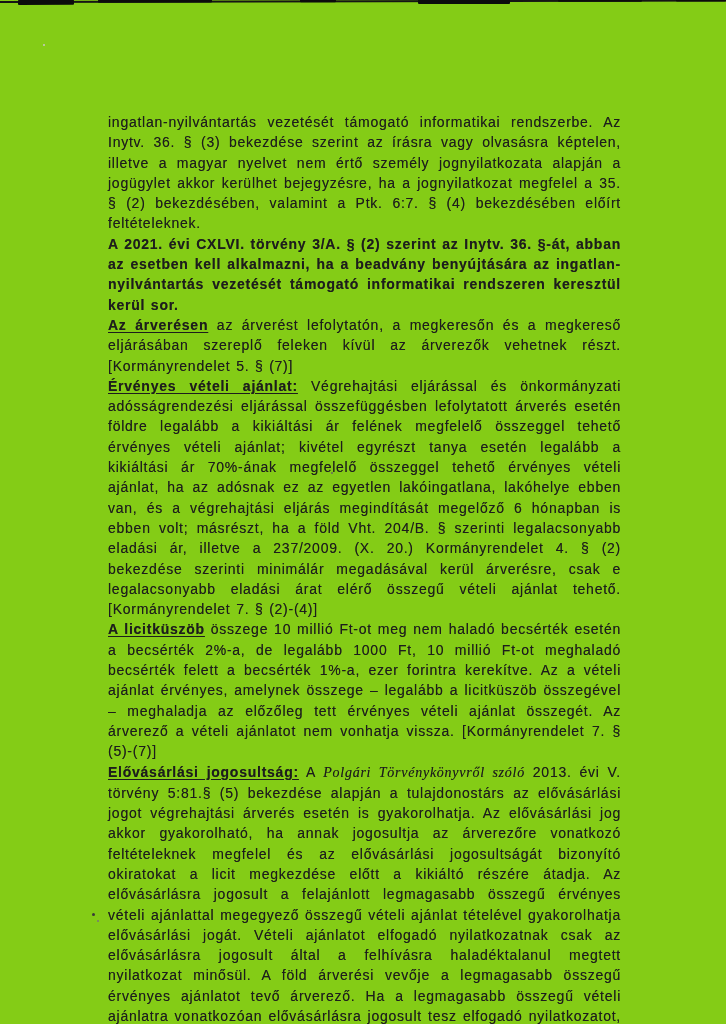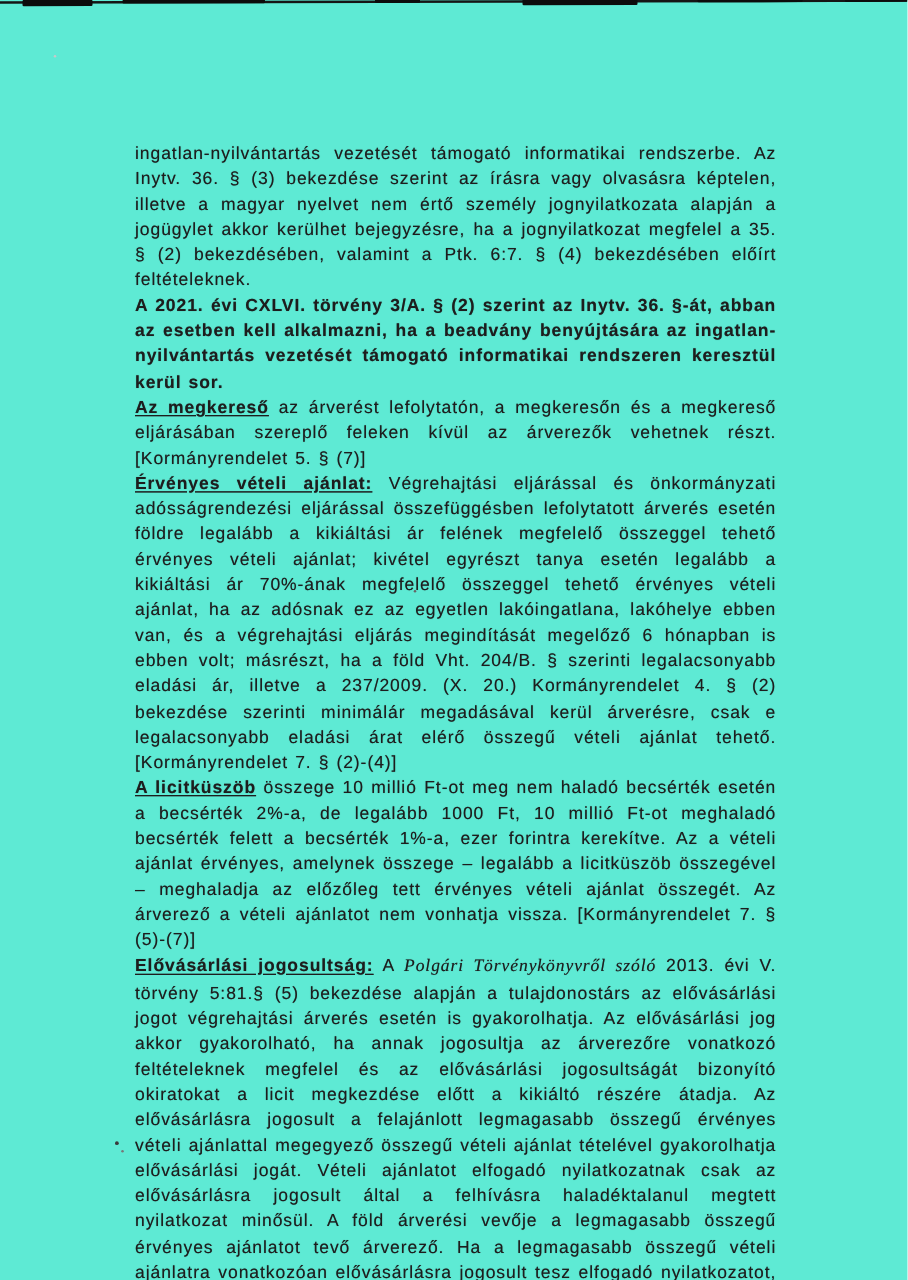--- a/index.html
+++ b/index.html
@@ -4,21 +4,21 @@
 <style>
   html, body {
     margin: 0;
     padding: 0;
     background: #ffffff;
   }
   .page {
     position: relative;
     width: 726px;
     height: 1024px;
-    background: #5eead4;
+    background: #84cc16;
     overflow: hidden;
     font-family: "Liberation Sans", sans-serif;
   }
   
   .scan-edge {
     position: absolute;
     top: 0; left: 0;
     width: 726px; height: 8px;
     transform: rotate(-0.12deg);
     transform-origin: left top;
@@ -82,19 +82,19 @@
   </div>
 
   <div class="speck speck-1"></div>
   <div class="speck speck-2"></div>
   <div class="speck speck-3"></div>
   <div class="speck speck-4"></div>
 
   <div class="text-block">
       <p class="para"><span class="seg-normal">ingatlan-nyilvántartás vezetését támogató informatikai rendszerbe. Az Inytv. 36. § (3) bekezdése szerint az írásra vagy olvasásra képtelen, illetve a magyar nyelvet nem értő személy jognyilatkozata alapján a jogügylet akkor kerülhet bejegyzésre, ha a jognyilatkozat megfelel a 35. § (2) bekezdésében, valamint a Ptk. 6:7. § (4) bekezdésében előírt feltételeknek.</span></p>
       <p class="para"><span class="seg-bold">A 2021. évi CXLVI. törvény 3/A. § (2) szerint az Inytv. 36. §-át, abban az esetben kell alkalmazni, ha a beadvány benyújtására az ingatlan-nyilvántartás vezetését támogató informatikai rendszeren keresztül kerül sor.</span></p>
-      <p class="para"><span class="seg-lead">Az megkereső</span><span class="seg-normal"> az árverést lefolytatón, a megkeresőn és a megkereső eljárásában szereplő feleken kívül az árverezők vehetnek részt. [Kormányrendelet 5. § (7)]</span></p>
+      <p class="para"><span class="seg-lead">Az árverésen</span><span class="seg-normal"> az árverést lefolytatón, a megkeresőn és a megkereső eljárásában szereplő feleken kívül az árverezők vehetnek részt. [Kormányrendelet 5. § (7)]</span></p>
       <p class="para"><span class="seg-lead">Érvényes vételi ajánlat:</span><span class="seg-normal"> Végrehajtási eljárással és önkormányzati adósságrendezési eljárással összefüggésben lefolytatott árverés esetén földre legalább a kikiáltási ár felének megfelelő összeggel tehető érvényes vételi ajánlat; kivétel egyrészt tanya esetén legalább a kikiáltási ár 70%-ának megfelelő összeggel tehető érvényes vételi ajánlat, ha az adósnak ez az egyetlen lakóingatlana, lakóhelye ebben van, és a végrehajtási eljárás megindítását megelőző 6 hónapban is ebben volt; másrészt, ha a föld Vht. 204/B. § szerinti legalacsonyabb eladási ár, illetve a 237/2009. (X. 20.) Kormányrendelet 4. § (2) bekezdése szerinti minimálár megadásával kerül árverésre, csak e legalacsonyabb eladási árat elérő összegű vételi ajánlat tehető. [Kormányrendelet 7. § (2)-(4)]</span></p>
       <p class="para"><span class="seg-lead">A licitküszöb</span><span class="seg-normal"> összege 10 millió Ft-ot meg nem haladó becsérték esetén a becsérték 2%-a, de legalább 1000 Ft, 10 millió Ft-ot meghaladó becsérték felett a becsérték 1%-a, ezer forintra kerekítve. Az a vételi ajánlat érvényes, amelynek összege – legalább a licitküszöb összegével – meghaladja az előzőleg tett érvényes vételi ajánlat összegét. Az árverező a vételi ajánlatot nem vonhatja vissza. [Kormányrendelet 7. § (5)-(7)]</span></p>
       <p class="para"><span class="seg-lead">Elővásárlási jogosultság:</span><span class="seg-normal"> A </span><span class="seg-italic">Polgári Törvénykönyvről szóló</span><span class="seg-normal"> 2013. évi V. törvény 5:81.§ (5) bekezdése alapján a tulajdonostárs az elővásárlási jogot végrehajtási árverés esetén is gyakorolhatja. Az elővásárlási jog akkor gyakorolható, ha annak jogosultja az árverezőre vonatkozó feltételeknek megfelel és az elővásárlási jogosultságát bizonyító okiratokat a licit megkezdése előtt a kikiáltó részére átadja. Az elővásárlásra jogosult a felajánlott legmagasabb összegű érvényes vételi ajánlattal megegyező összegű vételi ajánlat tételével gyakorolhatja elővásárlási jogát. Vételi ajánlatot elfogadó nyilatkozatnak csak az elővásárlásra jogosult által a felhívásra haladéktalanul megtett nyilatkozat minősül. A föld árverési vevője a legmagasabb összegű érvényes ajánlatot tevő árverező. Ha a legmagasabb összegű vételi ajánlatra vonatkozóan elővásárlásra jogosult tesz elfogadó nyilatkozatot, az elővásárlásra jogosult lesz az árverési vevő. Ha több elővásárlásra jogosult tesz vételi ajánlatot elfogadó nyilatkozatot, közülük az első ranghelycsoportban szereplő elővásárlásra jogosult lesz az árverési vevő. Ha ezen első ranghelycsoportban több elővásárlásra jogosult szerepel, a kikiáltó helyben lefolytatott sorsolással dönt.</span></p>
     </div>
 
 </div>
 
 </body></html>

